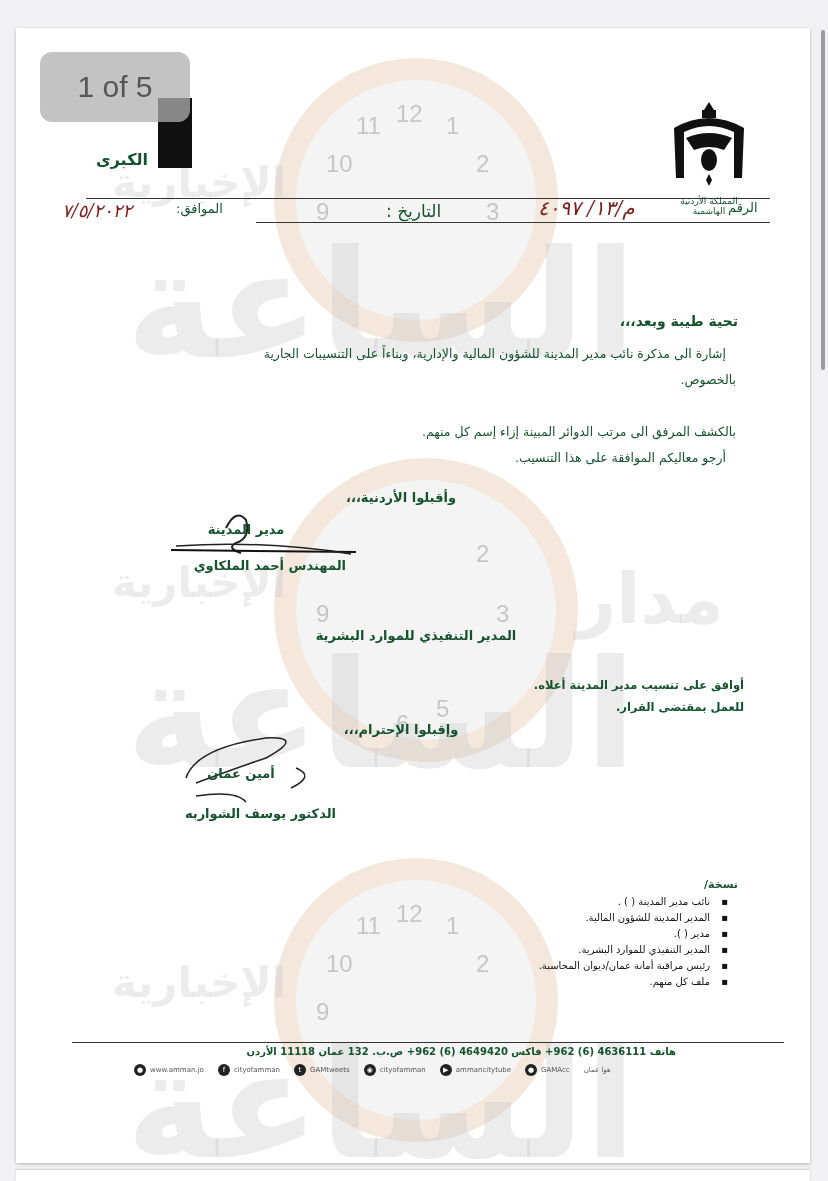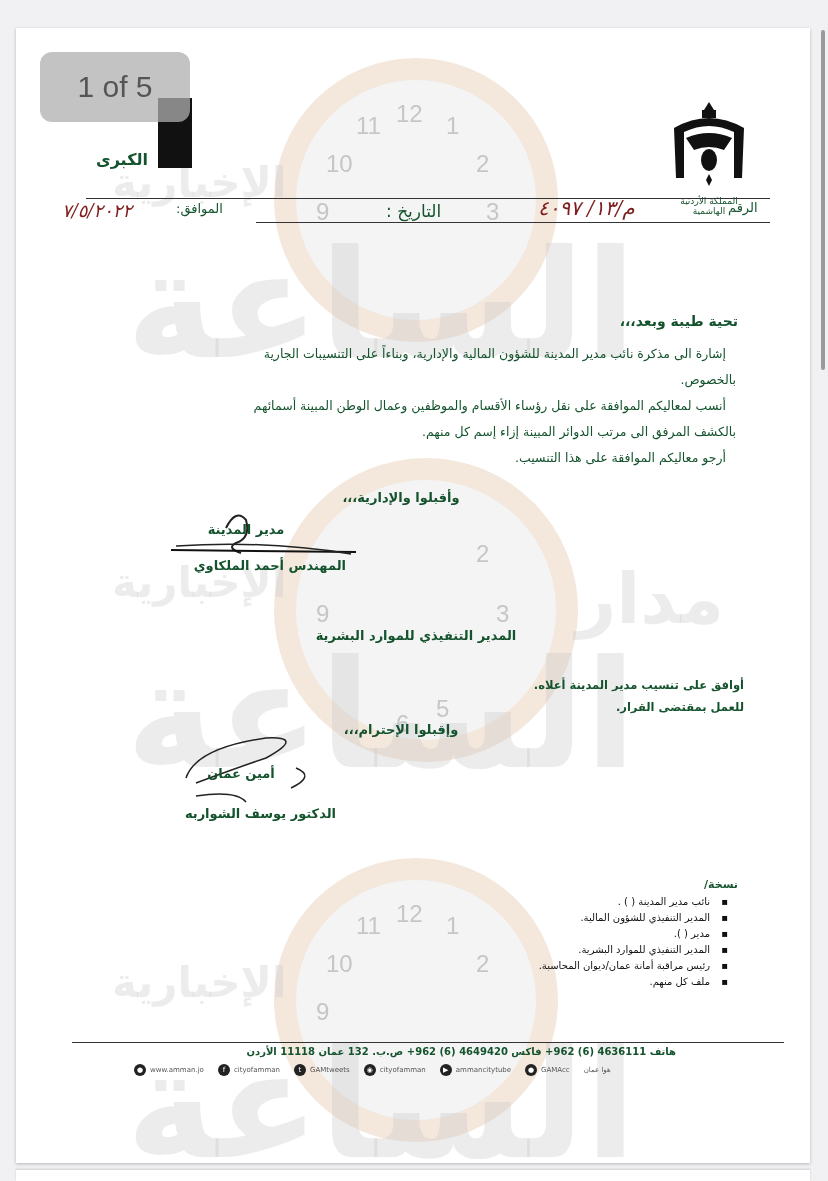--- a/index.html
+++ b/index.html
@@ -130,25 +130,24 @@
     <span class="txt" style="left:370px;top:173px;font-size:17px;direction:rtl;">التاريخ :</span>
     <span class="txt" style="left:160px;top:173px;font-size:13px;direction:rtl;">الموافق:</span>
     <span class="handwritten" style="left:46px;top:172px;font-size:18px;">٧/٥/٢٠٢٢</span>
   </div>
   <div class="hline" style="left:240px;top:194px;width:514px;"></div>
 
   <div class="abs txt bold rtl" style="left:420px;top:285px;width:302px;text-align:right;font-size:14px;">تحية طيبة وبعد،،،</div>
 
   <div class="abs txt rtl" style="left:90px;top:318px;width:620px;text-align:right;font-size:12.5px;white-space:nowrap;">إشارة الى مذكرة نائب مدير المدينة للشؤون المالية والإدارية، وبناءاً على التنسيبات الجارية</div>
   <div class="abs txt rtl" style="left:90px;top:344px;width:630px;text-align:right;font-size:12.5px;">بالخصوص.</div>
-  <div class="abs txt rtl" style="left:90px;top:370px;width:620px;text-align:right;font-size:12.5px;white-space:nowrap;">أنسب لمعاليكم الموافقة على نقل رؤساء الأقسام والموظفين وعمال الوطن المبينة أسمائهم</div>
   <div class="abs txt rtl" style="left:90px;top:396px;width:630px;text-align:right;font-size:12.5px;">بالكشف المرفق الى مرتب الدوائر المبينة إزاء إسم كل منهم.</div>
   <div class="abs txt rtl" style="left:90px;top:422px;width:620px;text-align:right;font-size:12.5px;">أرجو معاليكم الموافقة على هذا التنسيب.</div>
 
-  <div class="abs txt bold rtl" style="left:300px;top:462px;width:170px;text-align:center;font-size:13px;">وأقبلوا والإدارية،،،</div>
+  <div class="abs txt bold rtl" style="left:300px;top:462px;width:170px;text-align:center;font-size:13px;">وأقبلوا الأردنية،،،</div>
 
   <div class="abs" style="left:150px;top:480px;">
     <svg width="200" height="50" viewBox="0 0 200 50">
       <path d="M60 20 Q70 0 80 12 Q85 30 70 35 Q60 40 75 45" stroke="#222" stroke-width="2" fill="none"></path>
       <path d="M5 42 L190 44" stroke="#111" stroke-width="2"></path>
       <path d="M10 38 Q100 32 185 46" stroke="#222" stroke-width="1.5" fill="none"></path>
     </svg>
   </div>
   <div class="abs txt bold rtl" style="left:170px;top:494px;width:120px;text-align:center;font-size:13px;">مدير المدينة</div>
   <div class="abs txt bold rtl" style="left:150px;top:530px;width:180px;text-align:right;font-size:13px;">المهندس أحمد الملكاوي</div>
@@ -165,21 +164,21 @@
       <path d="M120 40 Q140 48 115 60" stroke="#222" stroke-width="1.5" fill="none"></path>
       <path d="M20 68 Q60 62 70 74" stroke="#222" stroke-width="1.5" fill="none"></path>
     </svg>
   </div>
   <div class="abs txt bold rtl" style="left:180px;top:738px;width:90px;text-align:center;font-size:13px;">أمين عمان</div>
   <div class="abs txt bold rtl" style="left:150px;top:778px;width:170px;text-align:right;font-size:13px;">الدكتور يوسف الشواربه</div>
 
   <div class="abs txt bold rtl" style="left:600px;top:850px;width:122px;text-align:right;font-size:11px;">نسخة/</div>
   <ul class="copies abs rtl" style="left:440px;top:866px;width:272px;text-align:right;">
     <li>نائب مدير المدينة (             ) .</li>
-    <li>المدير التنفيذي للشؤون المالية.</li>
+    <li>المدير المدينة للشؤون المالية.</li>
     <li>مدير (                  ).</li>
     <li>المدير التنفيذي للموارد البشرية.</li>
     <li>رئيس مراقبة أمانة عمان/ديوان المحاسبة.</li>
     <li>ملف كل منهم.</li>
   </ul>
 
   <div class="hline" style="left:56px;top:1014px;width:712px;"></div>
   <div class="abs txt bold rtl" style="left:180px;top:1018px;width:480px;text-align:right;font-size:10px;white-space:nowrap;">هاتف 4636111 (6) 962+ فاكس 4649420 (6) 962+ ص.ب. 132 عمان 11118 الأردن</div>
   <div class="abs footer-icons" style="left:118px;top:1036px;">
     <div class="fi">

